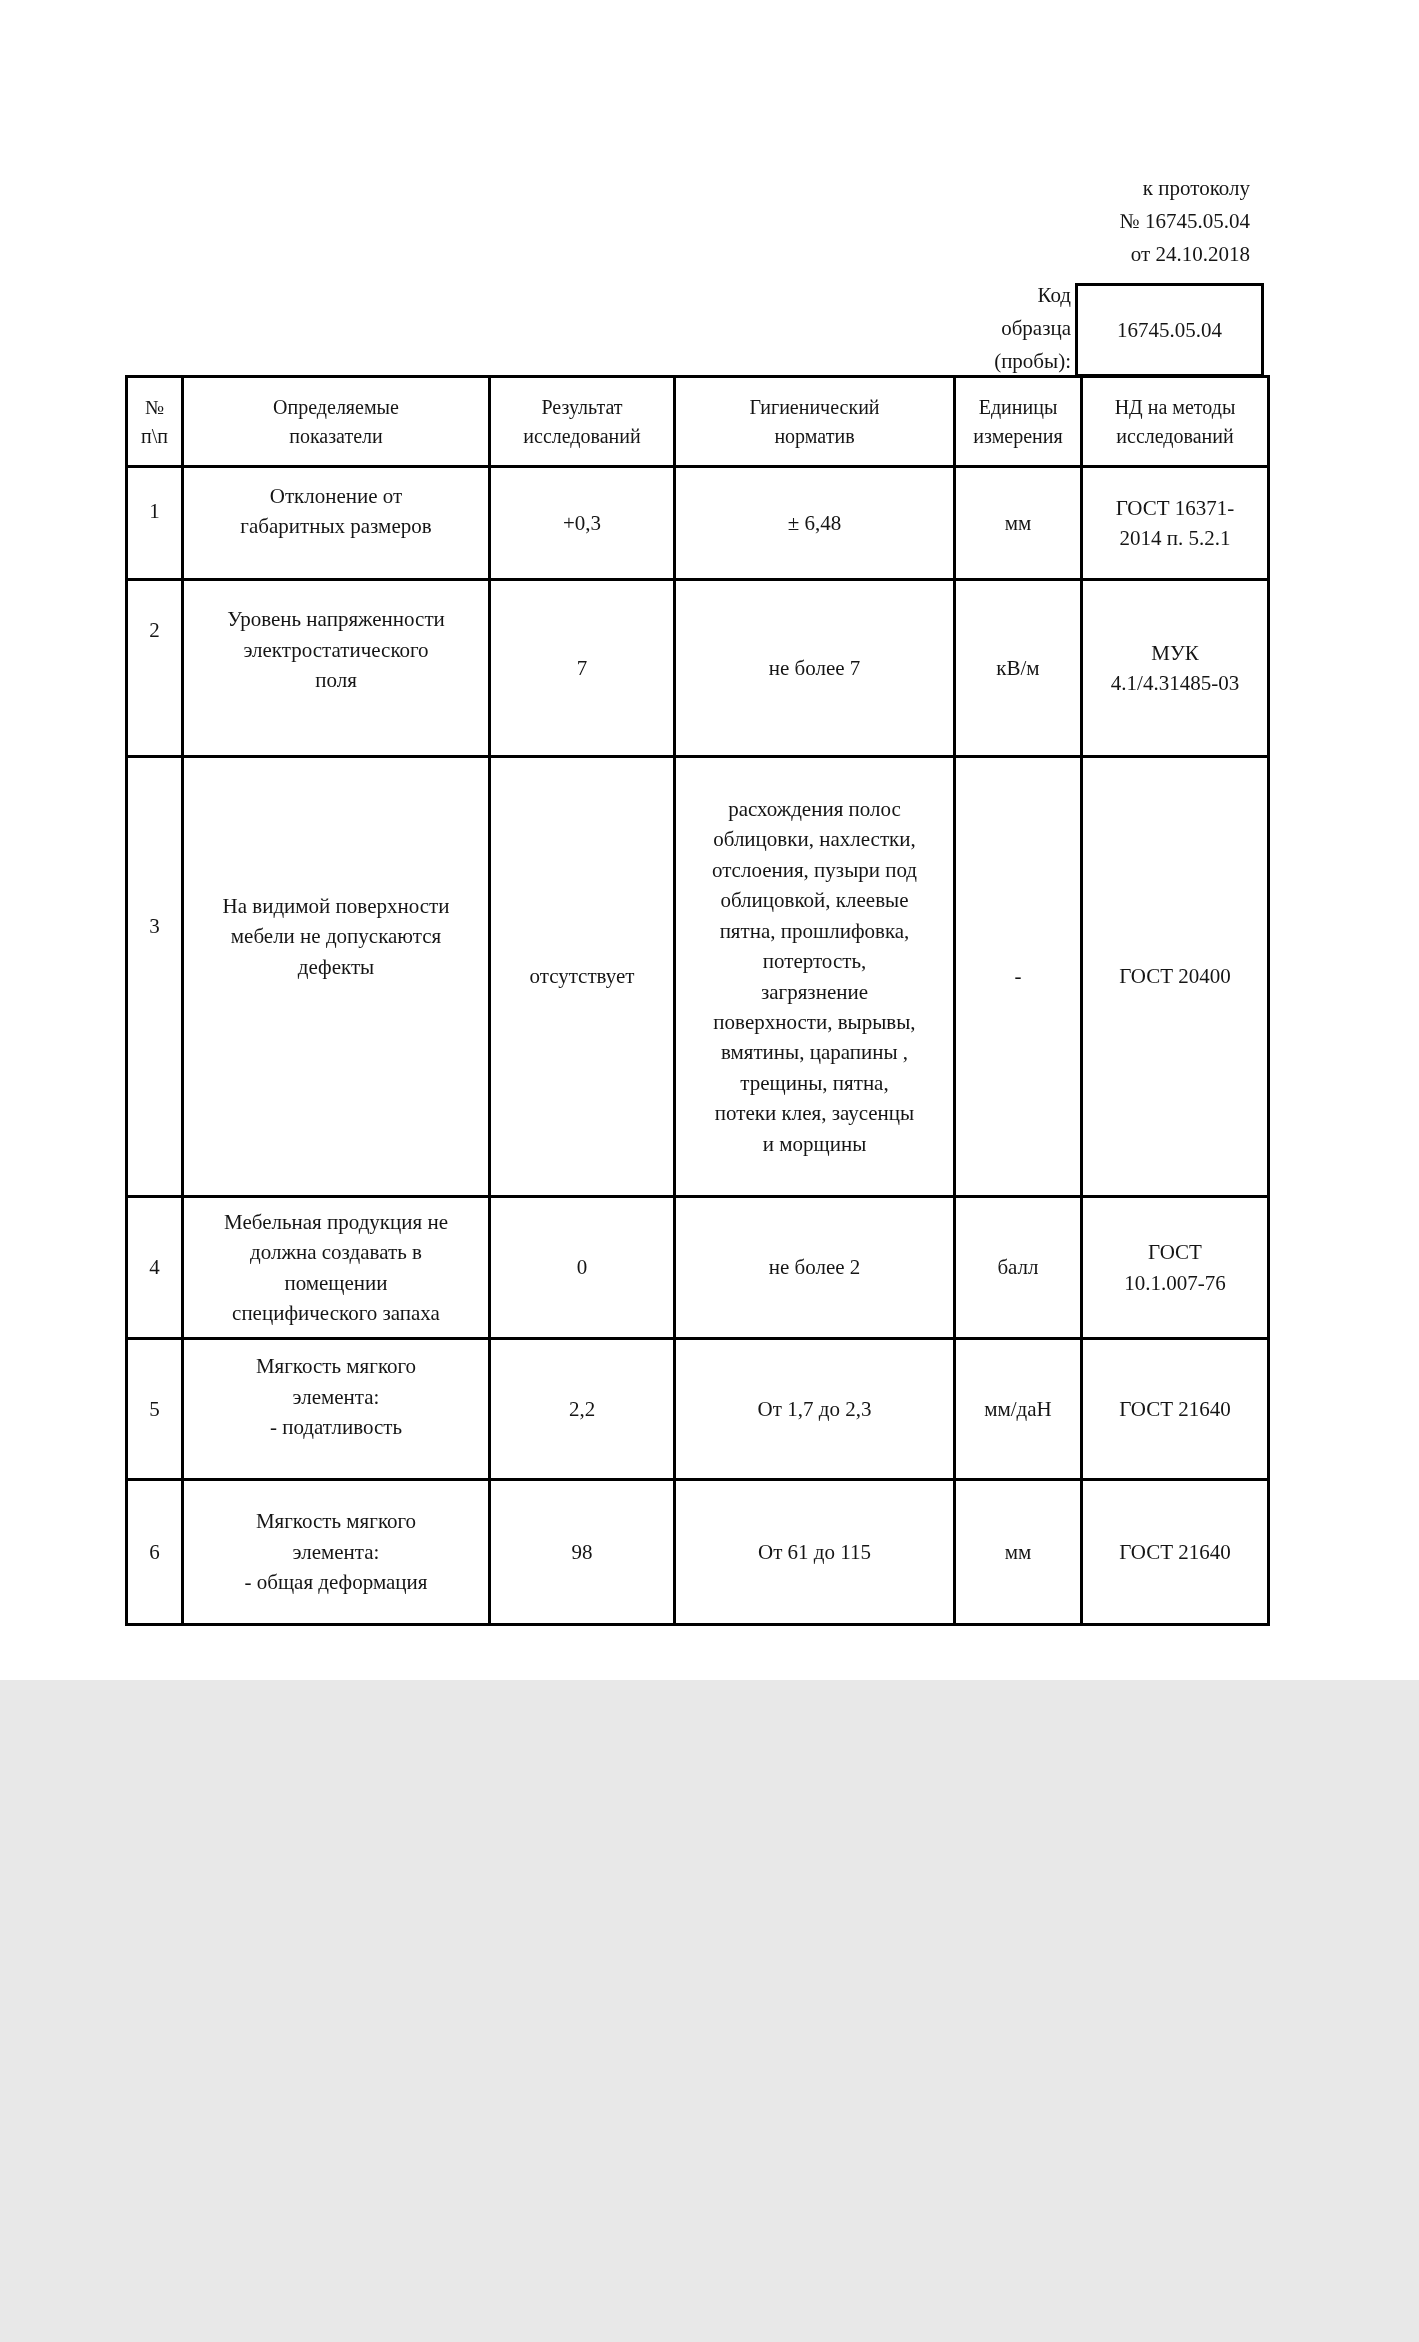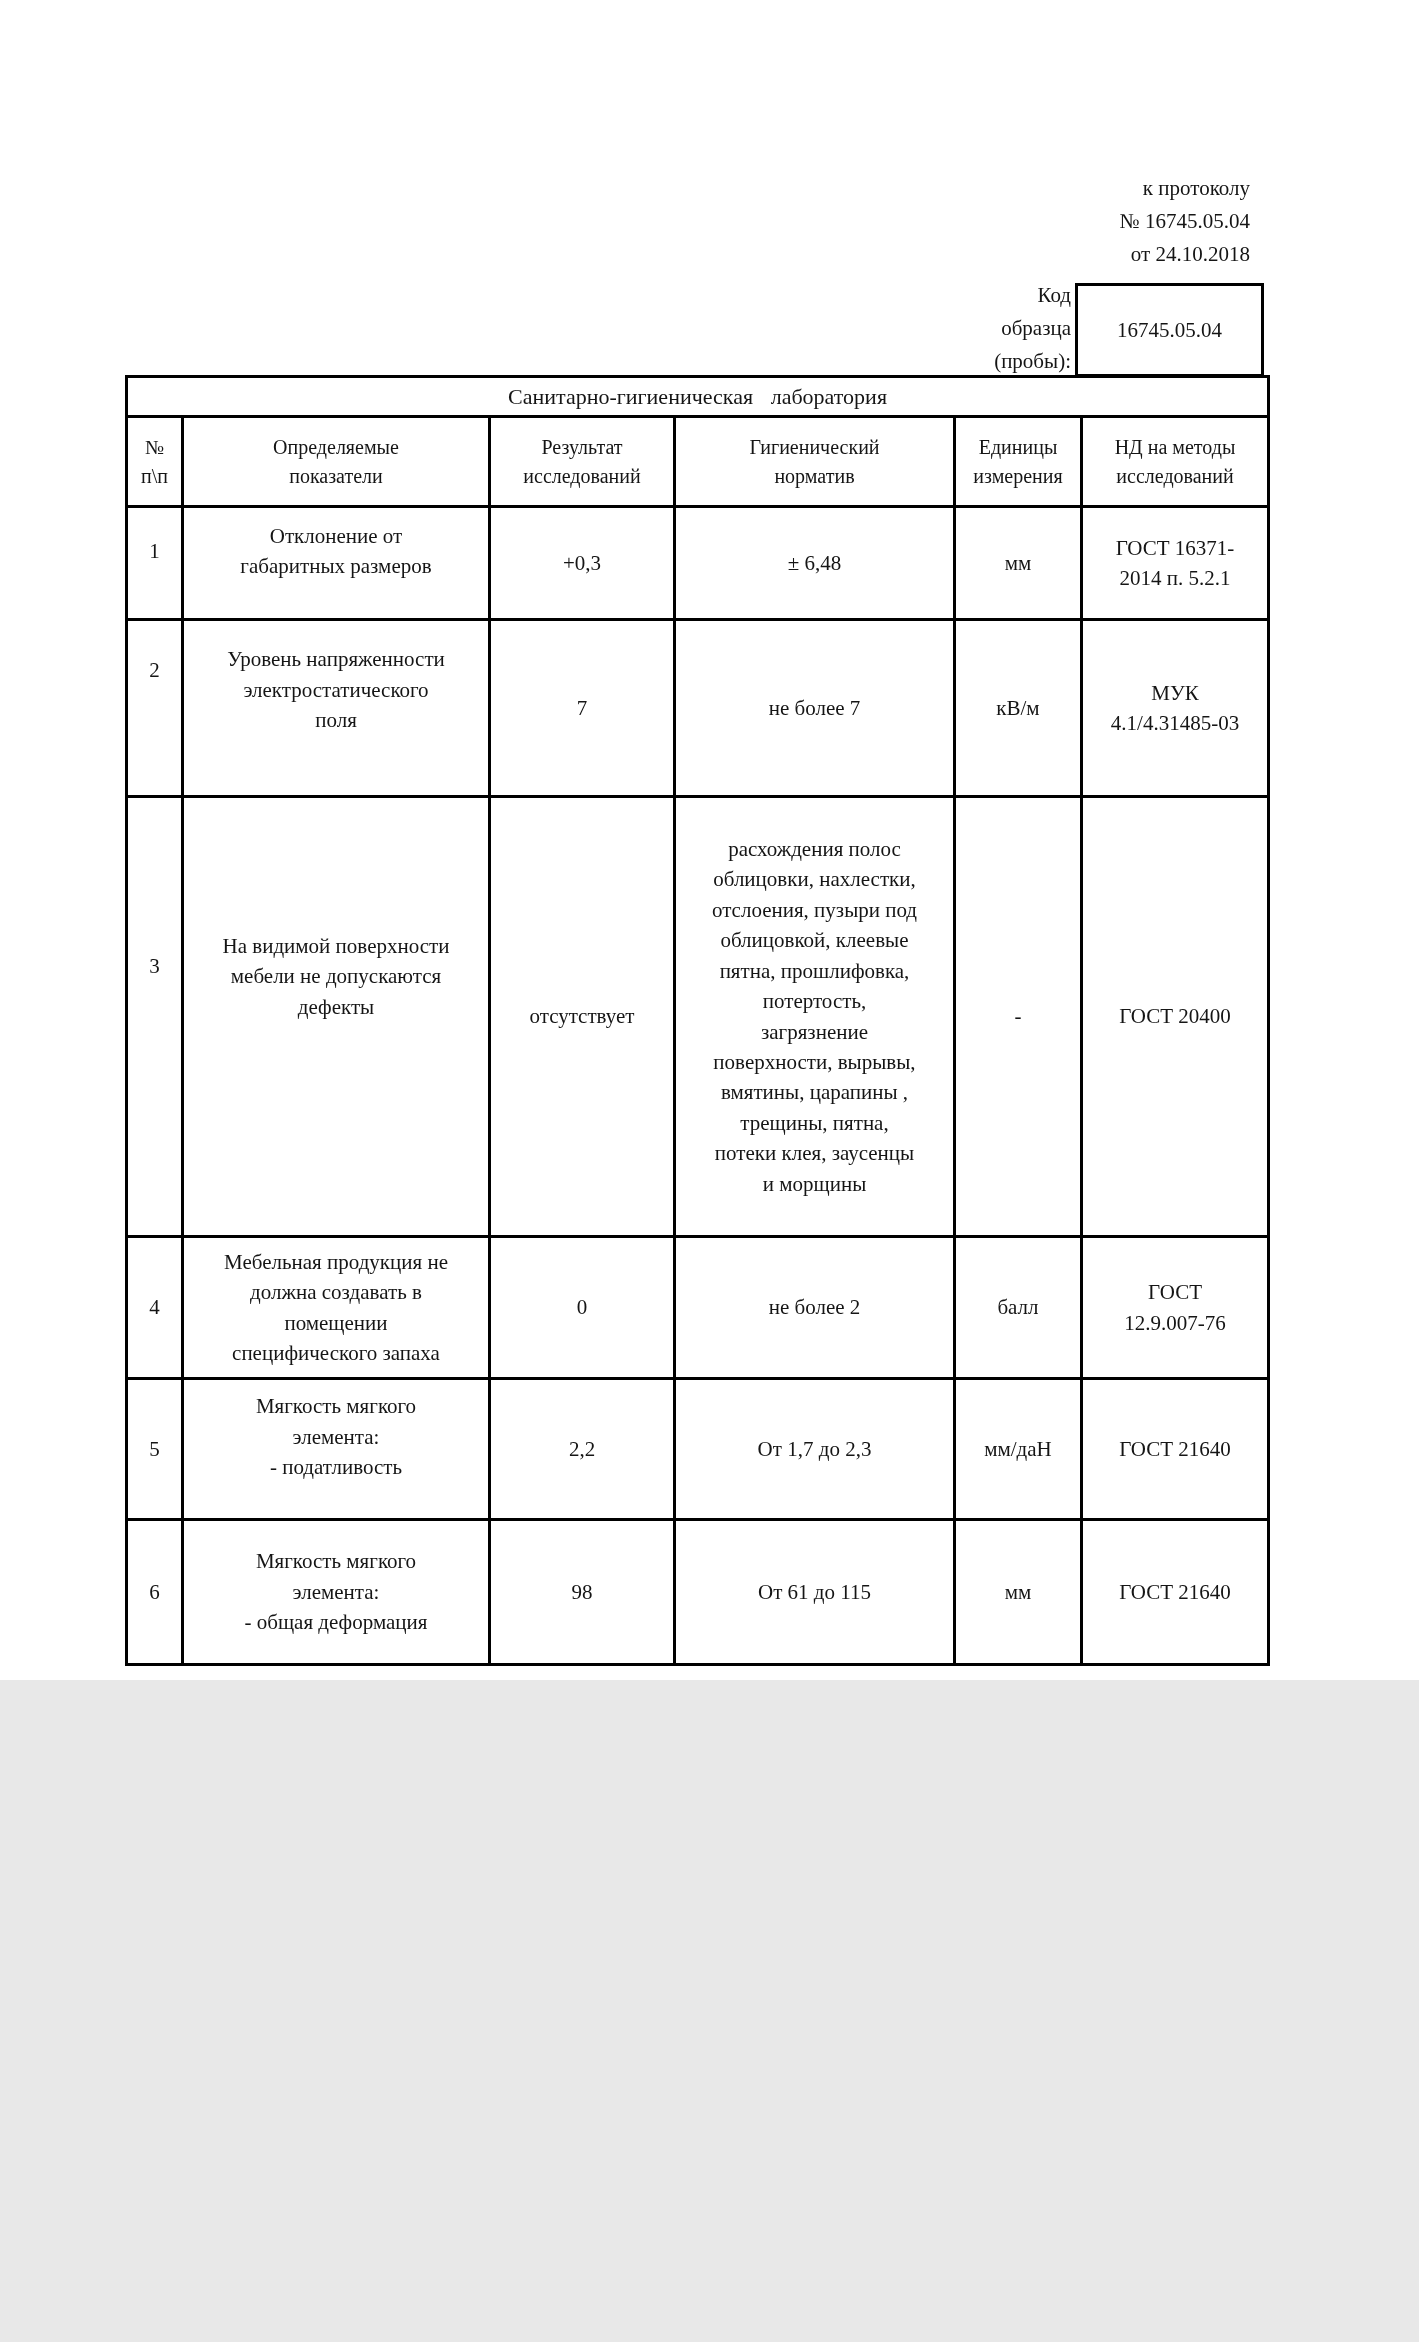--- a/index.html
+++ b/index.html
@@ -94,23 +94,20 @@
     <colgroup>
       <col style="width:56px">
       <col style="width:307px">
       <col style="width:185px">
       <col style="width:280px">
       <col style="width:127px">
       <col style="width:187px">
     </colgroup>
 
     <tbody>
-        <tr class="r-title">
-      <td class="title-cell" colspan="6">Санитарно-гигиеническая лаборатория</td>
-    </tr>
 
     <tr class="r-head">
       <th class="hdr hdr-top pre">№
 п\п</th>
       <th class="hdr hdr-top pre">Определяемые
 показатели</th>
       <th class="hdr pre">Результат
 исследований</th>
       <th class="hdr pre">Гигиенический
 норматив</th>
@@ -168,21 +165,21 @@
     <tr class="r4">
       <td class="num pre">4</td>
       <td class="ind pre">Мебельная продукция не
 должна создавать в
 помещении
 специфического запаха</td>
       <td class="res pre">0</td>
       <td class="norm pre">не более 2</td>
       <td class="unit pre">балл</td>
       <td class="mtd pre">ГОСТ
-12.9.007-76</td>
+10.1.007-76</td>
     </tr>
 
     <tr class="r5">
       <td class="num pre">5</td>
       <td class="ind pb24 lh-wide pre">Мягкость мягкого
 элемента:
 - податливость</td>
       <td class="res pre">2,2</td>
       <td class="norm pre">От 1,7 до 2,3</td>
       <td class="unit pre">мм/даН</td>

